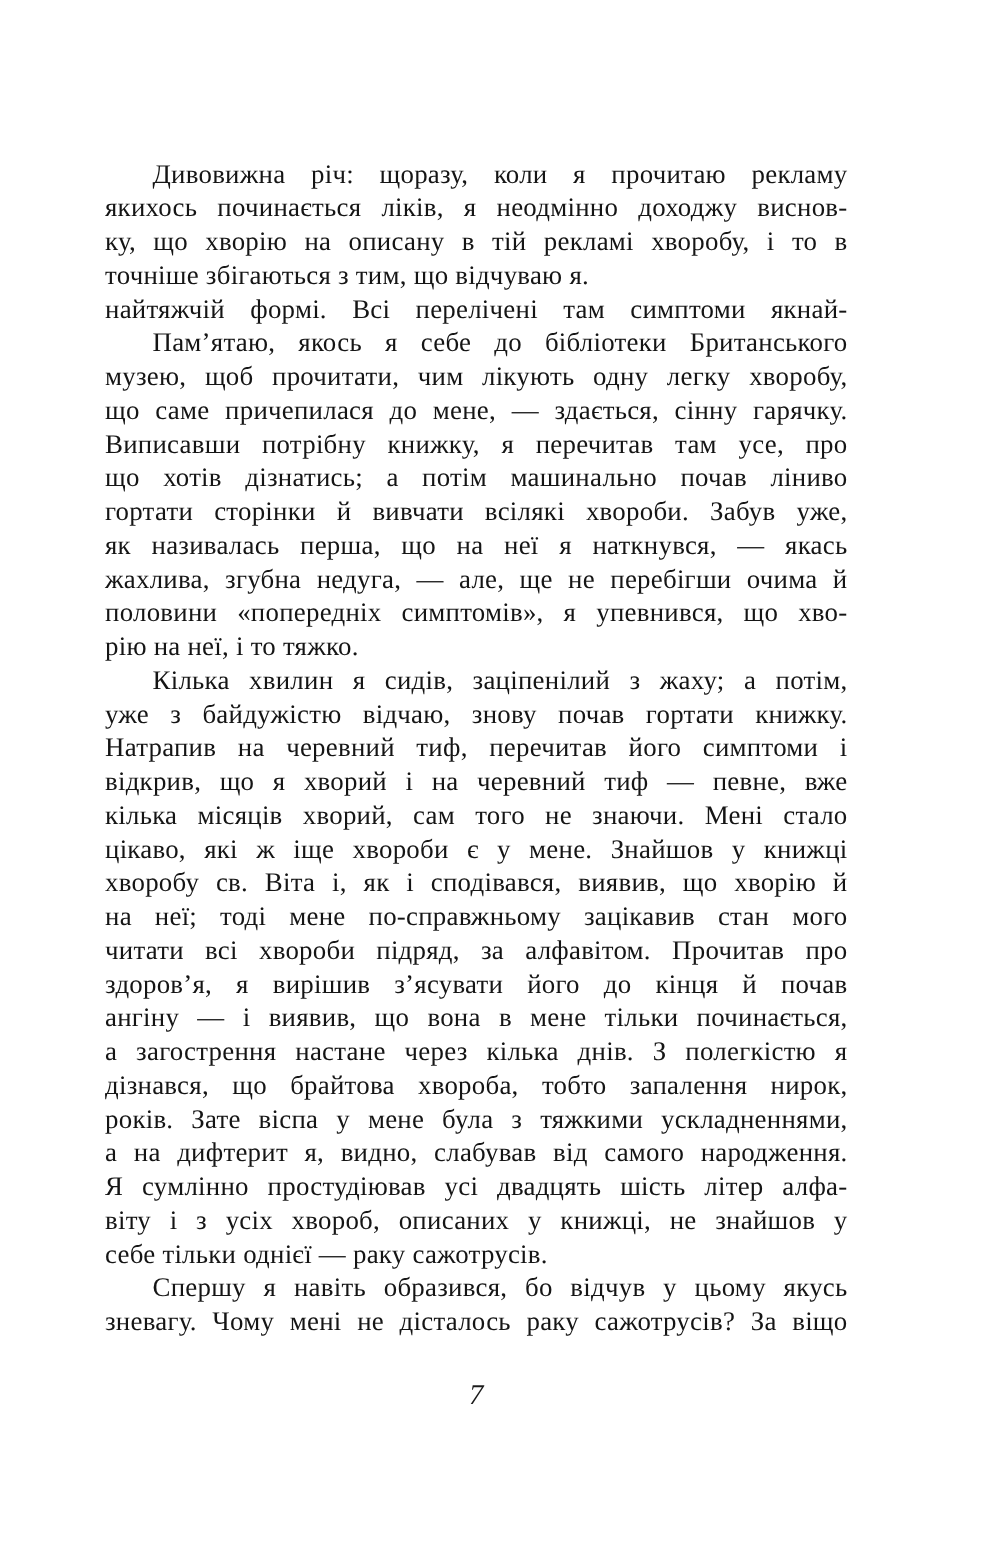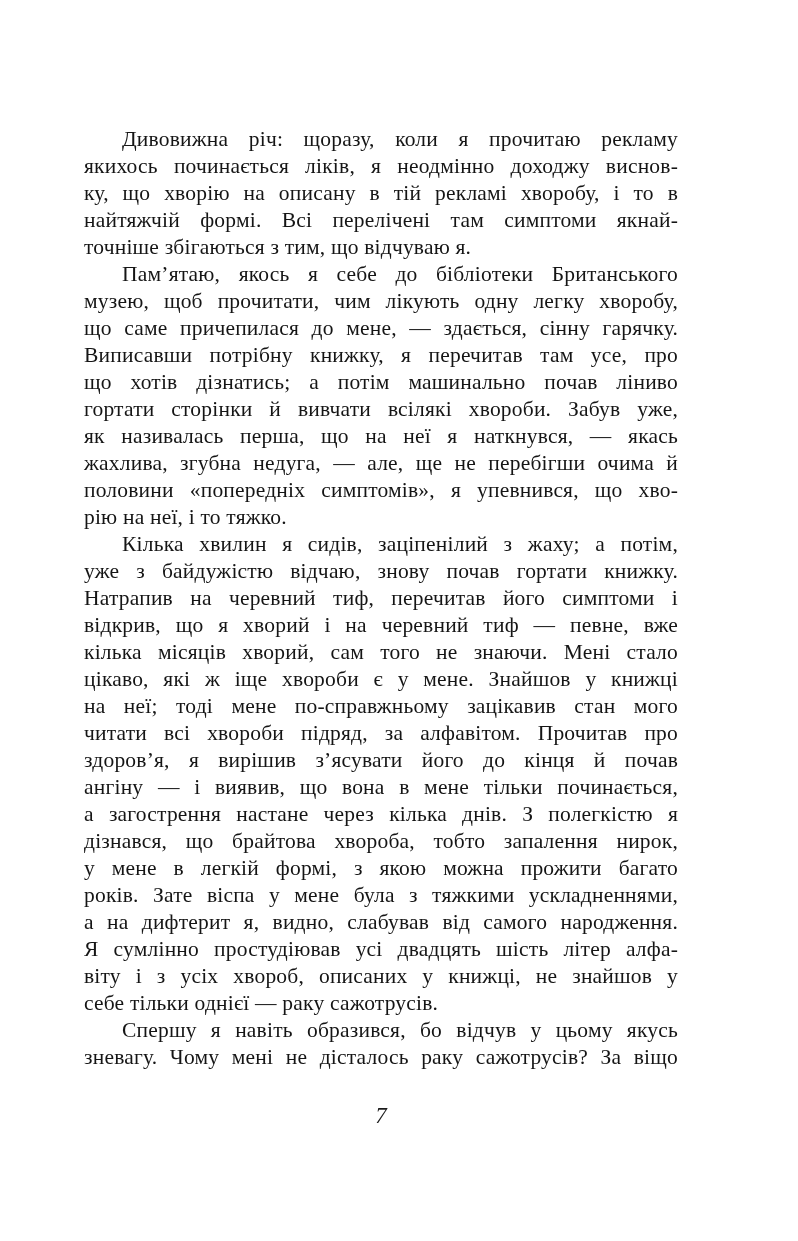--- a/index.html
+++ b/index.html
@@ -55,49 +55,49 @@
 </style>
 </head>
 <body>
 
 <div class="page">
   <div class="text-block">
       <div class="paragraph">
         <div class="line indent">Дивовижна річ: щоразу, коли я прочитаю рекламу</div>
         <div class="line">якихось починається ліків, я неодмінно доходжу виснов-</div>
         <div class="line">ку, що хворію на описану в тій рекламі хворобу, і то в</div>
+        <div class="line para-end">точніше збігаються з тим, що відчуваю я.</div>
         <div class="line">найтяжчій формі. Всі перелічені там симптоми якнай-</div>
-        <div class="line para-end">точніше збігаються з тим, що відчуваю я.</div>
       </div>
       <div class="paragraph">
         <div class="line indent">Пам’ятаю, якось я себе до бібліотеки Британського</div>
         <div class="line">музею, щоб прочитати, чим лікують одну легку хворобу,</div>
         <div class="line">що саме причепилася до мене, — здається, сінну гарячку.</div>
         <div class="line">Виписавши потрібну книжку, я перечитав там усе, про</div>
         <div class="line">що хотів дізнатись; а потім машинально почав ліниво</div>
         <div class="line">гортати сторінки й вивчати всілякі хвороби. Забув уже,</div>
         <div class="line">як називалась перша, що на неї я наткнувся, — якась</div>
         <div class="line">жахлива, згубна недуга, — але, ще не перебігши очима й</div>
         <div class="line">половини «попередніх симптомів», я упевнився, що хво-</div>
         <div class="line para-end">рію на неї, і то тяжко.</div>
       </div>
       <div class="paragraph">
         <div class="line indent">Кілька хвилин я сидів, заціпенілий з жаху; а потім,</div>
         <div class="line">уже з байдужістю відчаю, знову почав гортати книжку.</div>
         <div class="line">Натрапив на черевний тиф, перечитав його симптоми і</div>
         <div class="line">відкрив, що я хворий і на черевний тиф — певне, вже</div>
         <div class="line">кілька місяців хворий, сам того не знаючи. Мені стало</div>
         <div class="line">цікаво, які ж іще хвороби є у мене. Знайшов у книжці</div>
+        <div class="line">хворобу св. Віта і, як і сподівався, виявив, що хворію й</div>
         <div class="line">на неї; тоді мене по-справжньому зацікавив стан мого</div>
         <div class="line">читати всі хвороби підряд, за алфавітом. Прочитав про</div>
         <div class="line">здоров’я, я вирішив з’ясувати його до кінця й почав</div>
         <div class="line">ангіну — і виявив, що вона в мене тільки починається,</div>
         <div class="line">а загострення настане через кілька днів. З полегкістю я</div>
         <div class="line">дізнався, що брайтова хвороба, тобто запалення нирок,</div>
-        <div class="line">у мене в легкій формі, з якою можна прожити багато</div>
         <div class="line">років. Зате віспа у мене була з тяжкими ускладненнями,</div>
         <div class="line">а на дифтерит я, видно, слабував від самого народження.</div>
         <div class="line">Я сумлінно простудіював усі двадцять шість літер алфа-</div>
         <div class="line">віту і з усіх хвороб, описаних у книжці, не знайшов у</div>
         <div class="line para-end">себе тільки однієї — раку сажотрусів.</div>
       </div>
       <div class="paragraph">
         <div class="line indent">Спершу я навіть образився, бо відчув у цьому якусь</div>
         <div class="line">зневагу. Чому мені не дісталось раку сажотрусів? За віщо</div>
       </div>

